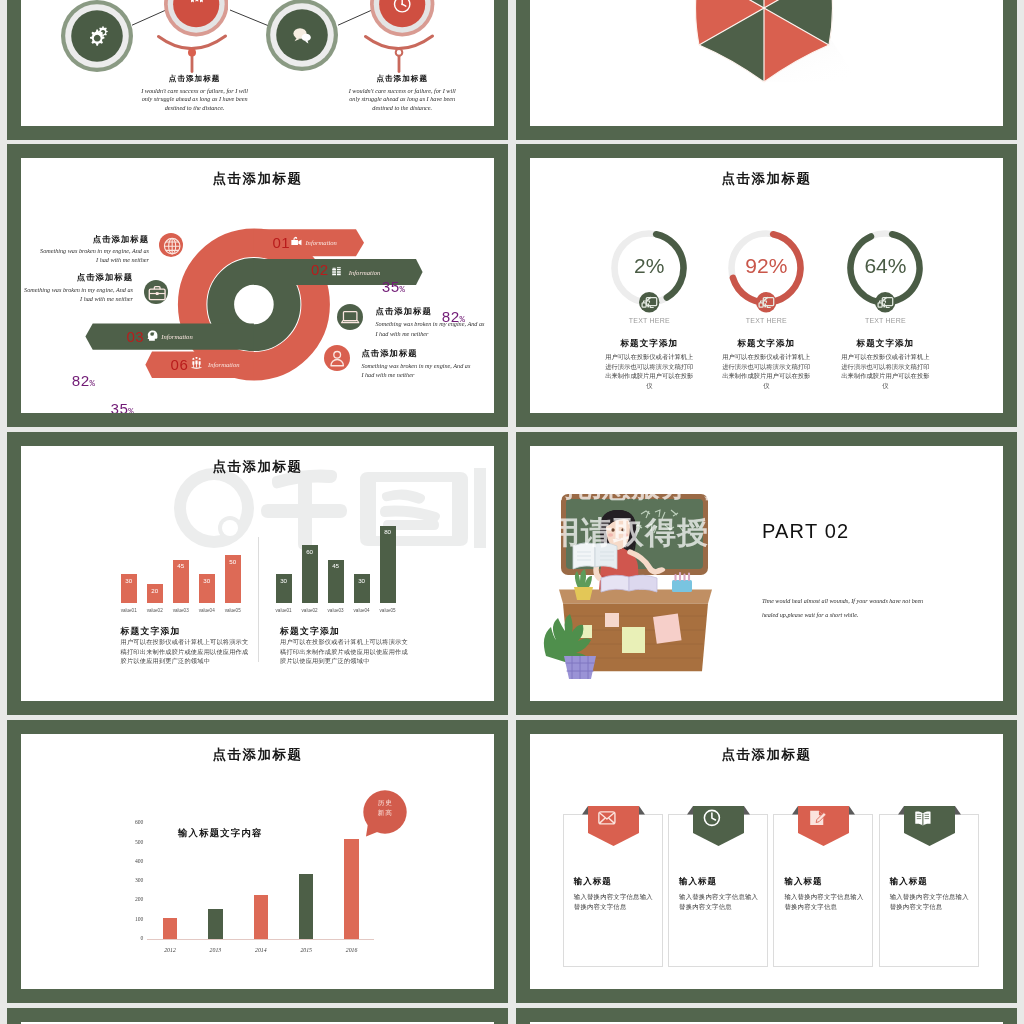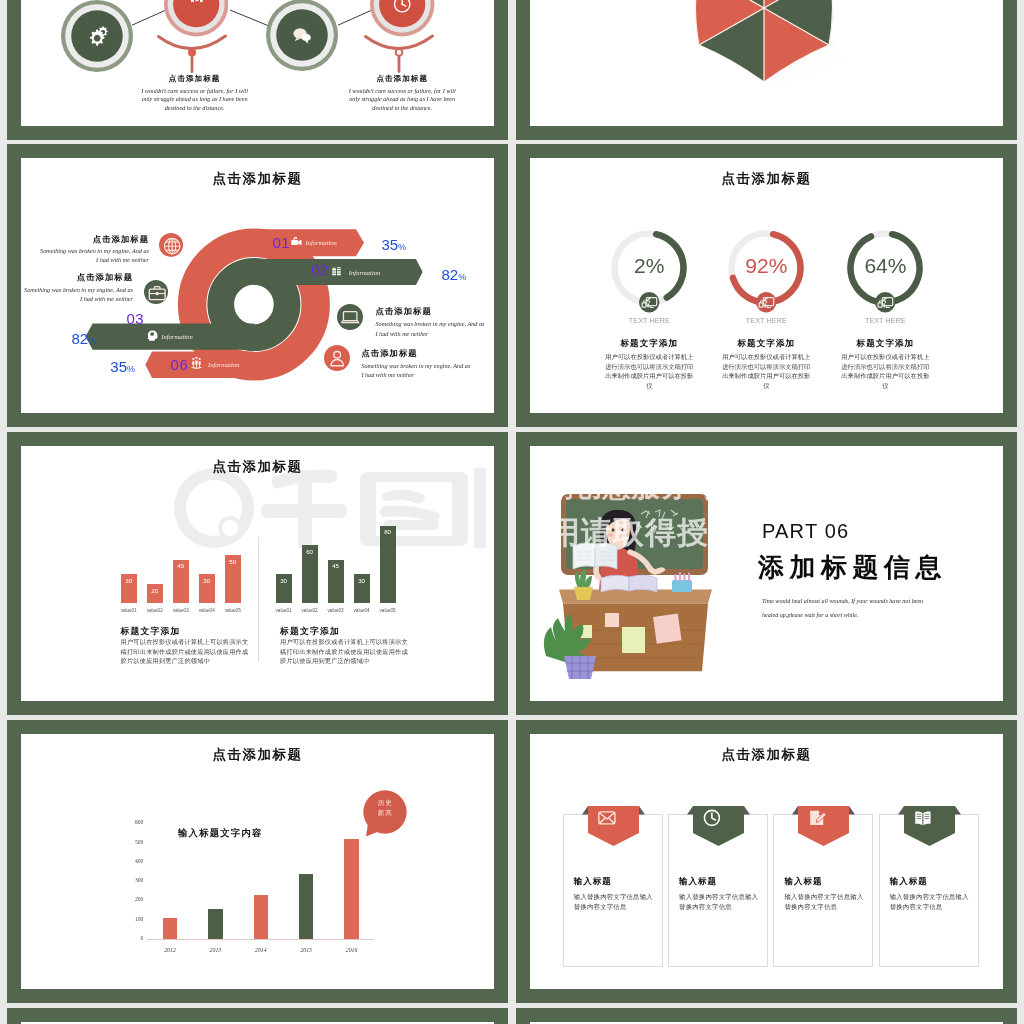--- a/index.html
+++ b/index.html
@@ -57,25 +57,25 @@
 
   
   .ct-title{position:absolute;font-family:serif;font-weight:bold;font-size:7.6px;
             color:#121212;letter-spacing:1px;text-align:center;width:160px;}
   .ct-body{position:absolute;font-family:"Liberation Serif",serif;font-style:italic;
            font-size:6.2px;line-height:8.8px;color:#2b2b2b;text-align:center;width:118px;}
 
   
   .spiral{position:absolute;left:0;top:0;}
   .bnum{position:absolute;font-family:"Liberation Sans",sans-serif;font-size:15px;
-        font-weight:300;color:#6d28d9;letter-spacing:.5px;}
+        font-weight:300;color:#b91c1c;letter-spacing:.5px;}
   .binfo{position:absolute;font-family:"Liberation Serif",serif;font-style:italic;
          font-size:6.6px;color:#fae6e0;}
-  .bpct{position:absolute;font-family:Liberation Sans, sans-serif;font-size:15px;
-        font-weight:300;color:#1d4ed8;}
+  .bpct{position:absolute;font-family:Liberation Mono, monospace;font-size:15px;
+        font-weight:300;color:#701a75;margin-top:44px;}
   .bpct sup{font-size:9px;vertical-align:baseline;}
   .sitem-t{position:absolute;font-family:serif;font-weight:bold;font-size:8.4px;
            color:#141414;letter-spacing:1px;white-space:nowrap;}
   .sitem-b{position:absolute;font-family:"Liberation Serif",serif;font-style:italic;
            font-size:6.2px;line-height:9.4px;color:#2e2e2e;width:108px;}
 
   
   #illus32{position:absolute;left:3px;top:36px;}
   .wmtext{position:absolute;color:rgba(255,255,255,.72);font-family:sans-serif;
           font-weight:bold;white-space:nowrap;z-index:3;}
@@ -225,21 +225,21 @@
             <path d="M2.5 9.2 h12.2 v9.2 h-12.2 Z M15.4 11.6 L21.2 8.6 v10.4 L15.4 16 Z M6.4 9.0 q-0.6 -4.2 3.0 -5.4 q3.6 -1.2 4.0 3.0 l-2.4 0.7 q-0.2 -1.9 -1.6 -1.4 q-1.4 0.5 -0.8 2.7 Z"></path>
           </svg>
           <div class="binfo" style="left:284.4px;top:81.30000000000001px">Information</div>
           <div class="bpct" style="left:360.4px;top:78px">35<sup>%</sup></div>
           <div class="bnum" style="left:290px;top:103px">02</div>
           <svg width="13" height="13" viewBox="0 0 24 24" style="position:absolute;left:309.5px;top:106.5px;fill:#fff;color:#fff">
             <path d="M2.2 7.0 h7.0 v2.2 h-7.0 Z M2.2 10.2 h7.0 v2.2 h-7.0 Z M2.2 13.4 h7.0 v2.2 h-7.0 Z M2.2 16.6 h7.0 v2.2 h-7.0 Z M3.0 5.0 h5.4 v1.4 h-5.4 Z M11.0 4.0 h7.0 v2.2 h-7.0 Z M11.0 7.2 h7.0 v2.2 h-7.0 Z M11.0 10.4 h7.0 v2.2 h-7.0 Z M11.0 13.6 h7.0 v2.2 h-7.0 Z M11.0 16.8 h7.0 v2.2 h-7.0 Z"></path>
           </svg>
           <div class="binfo" style="left:327.8px;top:110.5px">Information</div>
           <div class="bpct" style="left:420.5px;top:107.5px">82<sup>%</sup></div>
-          <div class="bnum" style="left:105.5px;top:152px">03</div>
+          <div class="bnum" style="left:105.5px;top:170px">03</div>
           <svg width="13" height="13" viewBox="0 0 24 24" style="position:absolute;left:124.5px;top:171px;fill:#fff;color:#fff">
             <path d="M12.6 2.6 C7.4 2.6 3.4 6.2 3.4 10.8 c0 2.3 0.7 3.4 0.7 4.6 c0 1 -1.1 1.4 -1.1 2.2 c0 0.6 0.6 0.8 1.2 0.8 h1.4 v2.6 q0 0.8 0.9 0.8 h9.8 v-4.0 h3.2 c0.9 0 1.5 -0.6 1.5 -1.5 V10.8 C21.0 6.2 17.4 2.6 12.6 2.6 Z"></path>
             <circle cx="11.3" cy="9.2" r="3.4" fill="#4e6049"></circle>
             <path d="M11.0 9.0 l3.6 -3.0 l1.0 1.2 l-3.6 3.0 Z" fill="#4e6049"></path>
           </svg>
           <div class="binfo" style="left:140.2px;top:175px">Information</div>
           <div class="bpct" style="left:50.5px;top:172px">82<sup>%</sup></div>
           <div class="bnum" style="left:149.6px;top:198px">06</div>
           <svg width="13" height="13" viewBox="0 0 24 24" style="position:absolute;left:168.8px;top:199px;fill:#fff;color:#fff">
             <path d="M6.2 5.2 a1.7 1.7 0 1 1 0.01 0 Z M4.4 8.0 h3.6 v6.4 h-1.1 v5.0 h-1.4 v-5.0 h-1.1 Z M12.0 3.4 a1.9 1.9 0 1 1 0.01 0 Z M10.0 6.5 h4.0 v7.0 h-1.2 v6.0 h-1.6 v-6.0 h-1.2 Z M17.8 5.2 a1.7 1.7 0 1 1 0.01 0 Z M16.0 8.0 h3.6 v6.4 h-1.1 v5.0 h-1.4 v-5.0 h-1.1 Z"></path>
@@ -479,22 +479,21 @@
             <path d="M13 174 q-6 -20 5 -29 q2 9 5 13 q-7 -15 2 -22 q4 9 7 13 q-2 -13 5 -17 q4 11 2 18 q6 -9 11 -7 q2 9 -5 16 q9 -5 13 -1 q-4 9 -15 13 q7 0 11 4 q-9 5 -22 5 Z" fill="#4f8f4c"></path>
             <path d="M31 174 h32 l-5 23 H36 Z" fill="#9a93d6"></path>
             <g stroke="#7d75bf" stroke-width=".9">
                 <path d="M39 174 v23 M47 174 v23 M55 174 v23 M32.5 181 h29 M33.6 189 h27"></path>
               </g>
           </g>
         </svg>
       </div>
       <div class="wmtext wm1">营销创意服务与协作平台</div>
       <div class="wmtext wm2">商用请取得授权</div>
-      <div class="partno">PART 06</div>
-      <div class="parthd">添加标题信息</div>
+      <div class="partno">PART 02</div>
       <div class="partbd">Time would heal almost all wounds, If your wounds have not been healed up,please wait for a short while.</div>
     </div>
   </div>
   <div class="slide" id="s41">
     <div class="paper">
       <div class="stitle" style="top:12px">点击添加标题</div>
       <div id="chart41">
           <div style="position:absolute;left:126.30000000000001px;top:205px;width:227px;height:1px;background:#e3c9c4"></div>
           <div class="gtick" style="left:102.30000000000001px;top:201px">0</div>
           <div class="gtick" style="left:102.30000000000001px;top:181.71666666666667px">100</div>

